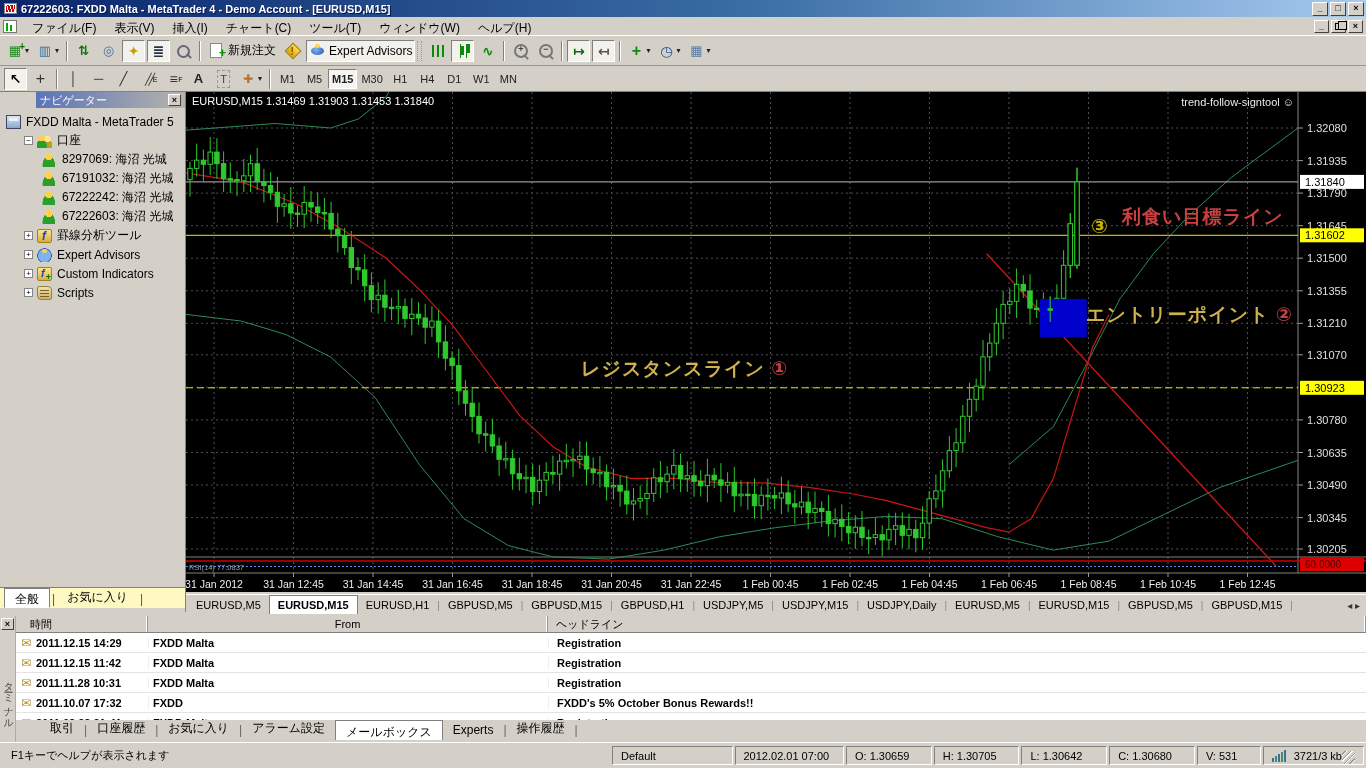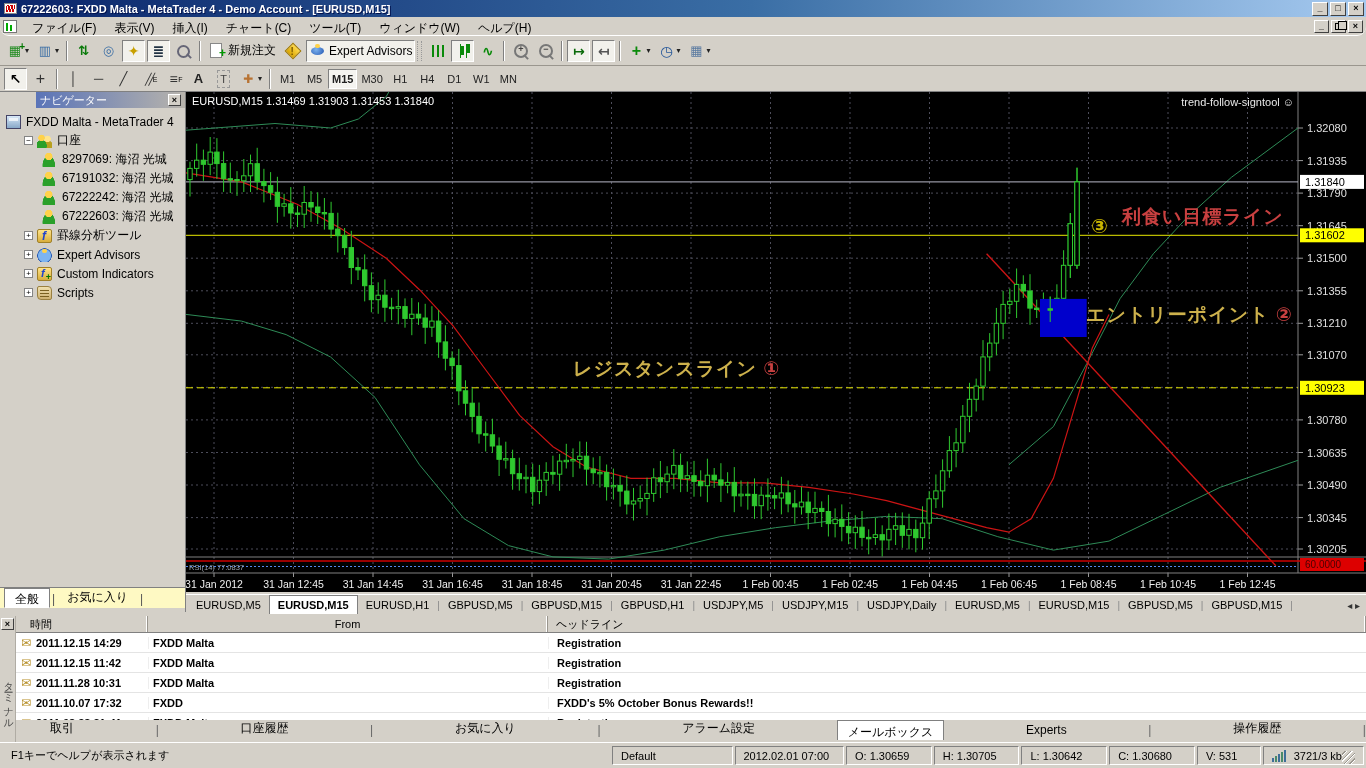--- a/index.html
+++ b/index.html
@@ -15,21 +15,21 @@
     margin:0 4px 0 2px; position:relative; overflow:hidden; }
   #titlebar .appicon::before { content:""; position:absolute; left:1px; top:1px; width:9px; height:7px;
     background:repeating-linear-gradient(75deg,#c00 0 2px,#fff 2px 3px); }
   #titlebar .ttext { font-weight:bold; font-size:11px; white-space:nowrap; text-shadow:1px 1px 0 #00114d; }
   #titlebar .winbtns { margin-left:auto; display:flex; gap:2px; }
   .wbtn { width:16px; height:14px; background:#d4d0c8; border:1px solid; border-color:#fff #404040 #404040 #fff;
     font-size:9px; line-height:11px; text-align:center; color:#000; font-weight:bold; }
 
   
   #menubar { position:absolute; left:0; top:17px; width:1366px; height:19px; background:#d4d0c8;
-    display:flex; align-items:center; border-bottom:1px solid #fff;border-radius:9px; }
+    display:flex; align-items:center; border-bottom:1px solid #fff; }
   #menubar .childicon { width:14px; height:13px; margin:0 6px 0 3px; background:#fff; border:1px solid #777;
     position:relative; }
   #menubar .childicon::before { content:""; position:absolute; left:2px; top:2px; width:2px; height:8px; background:#0a0; }
   #menubar .childicon::after { content:""; position:absolute; left:6px; top:4px; width:2px; height:6px; background:#0a0; }
   .menu-item { padding:2px 9px; height:17px; color:#000; }
   #menubar .winbtns { margin-left:auto; display:flex; gap:2px; padding-right:3px; }
   .wbtn.small { width:15px; height:13px; }
   .restore-glyph { display:inline-block; width:7px; height:7px; border:1px solid #000; position:relative; margin-top:2px; }
   .restore-glyph::before { content:""; position:absolute; left:2px; top:-3px; width:7px; height:7px; border:1px solid #000; background:#d4d0c8; }
 
@@ -127,21 +127,21 @@
   .ntab.active { background:#fff; border:1px solid #808080; border-bottom:1px solid #fff; height:20px; }
   .ntab-sep { color:#555; padding:2px 2px; }
 
   
   #chart-window { position:absolute; left:186px; top:92px; width:1180px; height:500px; background:#000; }
   #chart-svg-holder { position:absolute; inset:0; }
   .overlay { position:absolute; white-space:nowrap; pointer-events:none; }
   #ohlc-label { left:6px; top:3px; color:#fff; font-size:11px; }
   #signtool-label { right:72px; top:4px; color:#e8e8e8; font-size:11px; }
   .ann { font-weight:bold; font-size:19px; text-shadow:1px 1px 0 #000; letter-spacing:1px; }
-  #ann-resistance { left:387px; top:264px; }
+  #ann-resistance { left:395px; top:264px; }
   #ann-entry { left:900px; top:210px; }
   #ann-tp-num { left:905px; top:122px; color:#c8b400; font-size:20px; }
   #ann-tp { left:936px; top:112px; color:#c94040; }
   .ann-yellow { color:#cdb14c; }
   .ann-rednum { color:#c94040; }
   #chart-tabs { position:absolute; left:186px; top:594px; width:1180px; height:20px; background:#d4d0c8;
     display:flex; align-items:flex-end; padding-left:2px; border-top:1px solid #fff; }
   .ctab { padding:2px 8px 3px; font-size:11px; color:#000; white-space:nowrap; }
   .ctab.active { background:#fff; border:1px solid #808080; border-bottom:none; font-weight:bold; padding-top:3px; }
   .ctab-sep { color:#888; font-size:10px; padding-bottom:3px; }
@@ -160,21 +160,21 @@
   .thcell.c-time { width:132px; padding-left:14px; }
   .thcell.c-from { width:400px; justify-content:center; }
   .thcell.c-head { flex:1; }
   #term-rows { position:absolute; left:16px; top:17px; right:0; height:89px; background:#fff; overflow:hidden; }
   .mrow { height:20px; display:flex; align-items:center; border-bottom:1px solid #e4e4e4; font-weight:bold; font-size:11px; color:#000; }
   .mrow .env { width:20px; text-align:center; color:#b8912c; font-size:12px; }
   .mrow .mtime { width:112px; }
   .mrow .mfrom { width:400px; padding-left:4px; border-left:1px solid #eee; }
   .mrow .mhead { flex:1; padding-left:8px; border-left:1px solid #eee; }
   #term-tabs { position:absolute; left:16px; bottom:2px; height:20px; right:0; display:flex; align-items:flex-end;
-    padding-left:24px; background:#d4d0c8;justify-content:space-between; }
+    padding-left:24px; background:#d4d0c8; }
   .ttab { padding:2px 10px 3px; font-size:12px; color:#000; }
   .ttab.active { background:#fff; border:1px solid #808080; border-bottom:none; height:20px; padding-top:3px; }
   .ttab-sep { color:#666; padding-bottom:3px; }
 
   
   #statusbar { position:absolute; left:0; top:742px; width:1366px; height:26px; background:#d4d0c8;
     border-top:1px solid #fff; display:flex; align-items:center; padding:2px 2px 2px 0; font-size:11px; }
   .sseg { height:19px; border:1px solid; border-color:#808080 #fff #fff #808080; display:flex; align-items:center;
     padding:0 8px; margin-left:2px; color:#000; white-space:nowrap; }
   .sseg.help { flex:0 0 608px; border-color:transparent; }
@@ -338,21 +338,21 @@
     </div>
 
   <div id="navigator">
     <div id="nav-caption">
       <span>ナビゲーター</span>
       <span class="x">×</span>
     </div>
     <div id="nav-tree">
         <div class="trow" style="padding-left: 4px;">
           <span class="nico ico-server-icon"></span>
-          <span>FXDD Malta - MetaTrader 4</span>
+          <span>FXDD Malta - MetaTrader 5</span>
         </div>
         <div class="trow" style="padding-left: 22px;">
           <span class="expand">−</span>
           <span class="nico ico-accounts-group-icon"></span>
           <span>口座</span>
         </div>
         <div class="trow" style="padding-left: 40px;">
           <span class="nico ico-account-icon"></span>
           <span>8297069: 海沼 光城</span>
         </div>

